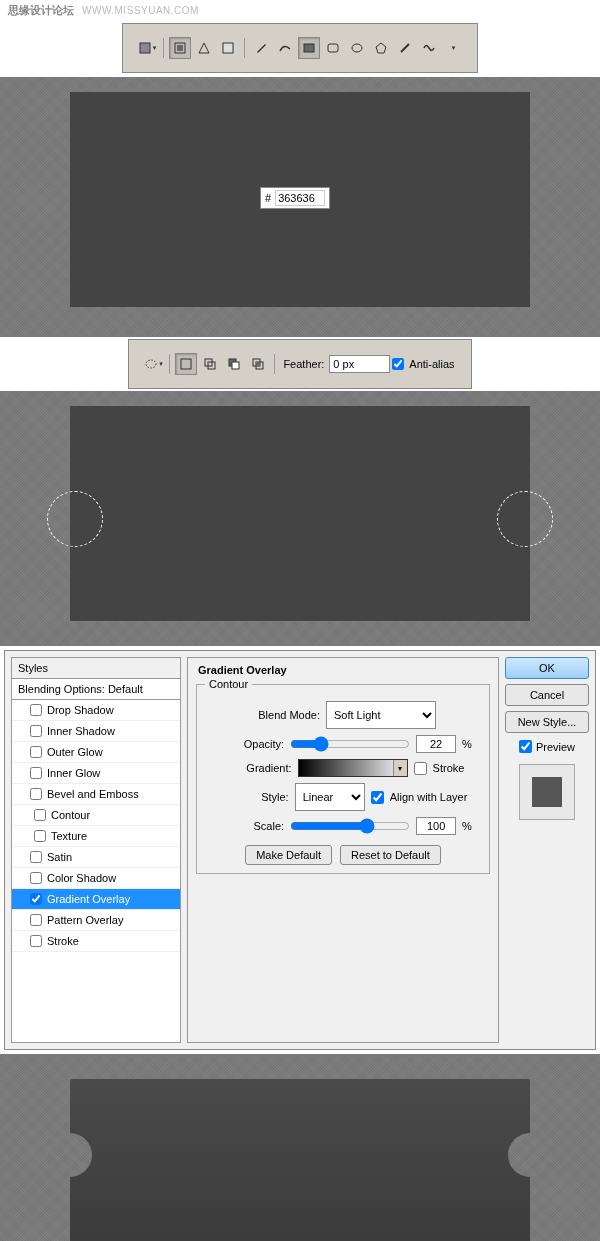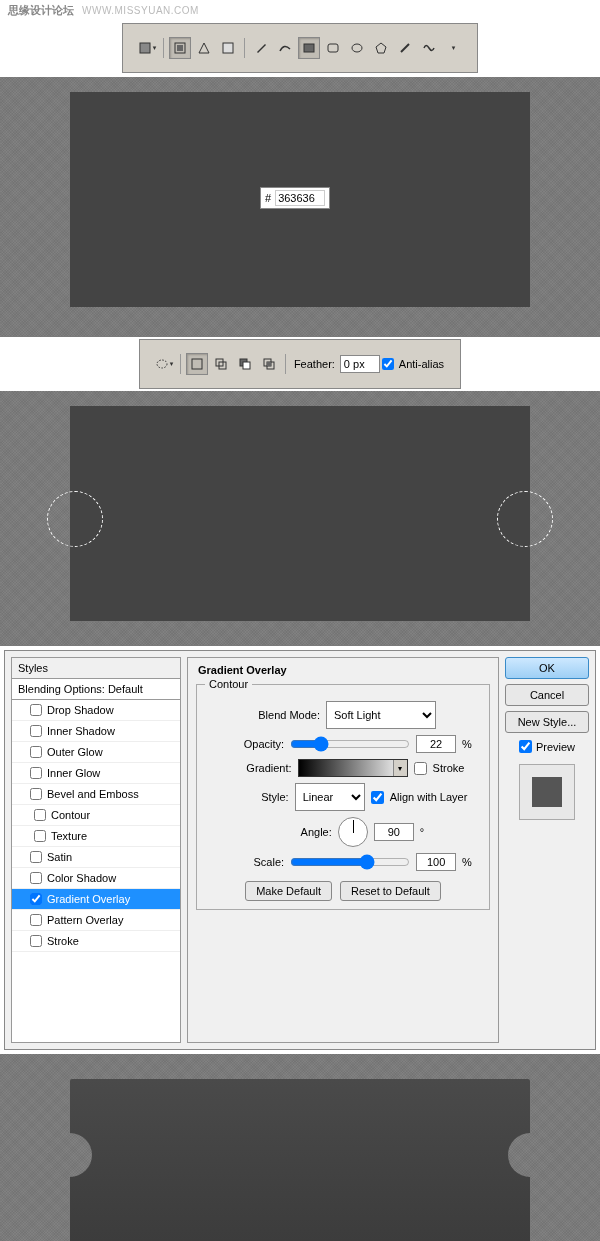--- a/index.html
+++ b/index.html
@@ -10,21 +10,21 @@
 .watermark .cn { color: #888; font-weight: bold; }
 .watermark .url { color: #bbb; font-size: 10px; letter-spacing: 0.5px; }
 
 
 .toolbar { background: #d4d0c8; border: 1px solid #888; display: flex; align-items: center; padding: 13px; gap: 2px; margin: 2px auto; width: fit-content; }
 .tool-btn { width: 22px; height: 22px; background: #d4d0c8; border: 1px solid transparent; display: flex; align-items: center; justify-content: center; cursor: pointer; }
 .tool-btn.active { border: 1px solid #888; background: #c0bcb4; box-shadow: inset 1px 1px 2px rgba(0,0,0,0.2); }
 .tool-sep { width: 1px; height: 20px; background: #999; margin: 0 3px; }
 .tool-btn .dd { font-size: 7px; margin-left: 1px; color: #333; }
 .tool-label { font-size: 11px; color: #000; padding: 0 3px; }
-.tool-input { width: 40px; height: 18px; font-size: 11px; padding: 0 3px; border: 1px solid #888; background: #fff; }
+.tool-input { width: 61px; height: 18px; font-size: 11px; padding: 0 3px; border: 1px solid #888; background: #fff; }
 .tool-check { width: 12px; height: 12px; }
 
 
 .texture-panel { background: #7a7a7a; background-image: 
   repeating-linear-gradient(45deg, rgba(0,0,0,0.05) 0 1px, transparent 1px 2px),
   repeating-linear-gradient(-45deg, rgba(255,255,255,0.05) 0 1px, transparent 1px 2px);
   padding: 15px; position: relative; }
 
 
 .canvas { background: #444; margin: 0 auto; position: relative; }
@@ -288,26 +288,20 @@
         <input type="checkbox" style="">
         <span>Stroke</span>
       </div>
       <div class="field-row">
         <span class="field-label">Style:</span>
         <select class="select" style="width:70px;"><option>Linear</option></select>
         <input type="checkbox" checked="" style="">
         <span>Align with Layer</span>
       </div>
       <div class="field-row">
-        <span class="field-label">Angle:</span>
-        <div class="angle-widget"></div>
-        <input class="num-input" value="90" style="">
-        <span>°</span>
-      </div>
-      <div class="field-row">
         <span class="field-label">Scale:</span>
         <input type="range" class="slider" min="0" max="150" value="100" style="">
         <input class="num-input" value="100" style="">
         <span>%</span>
       </div>
       <div class="btn-row">
         <button class="dlg-btn">Make Default</button>
         <button class="dlg-btn">Reset to Default</button>
       </div>
     </div>

